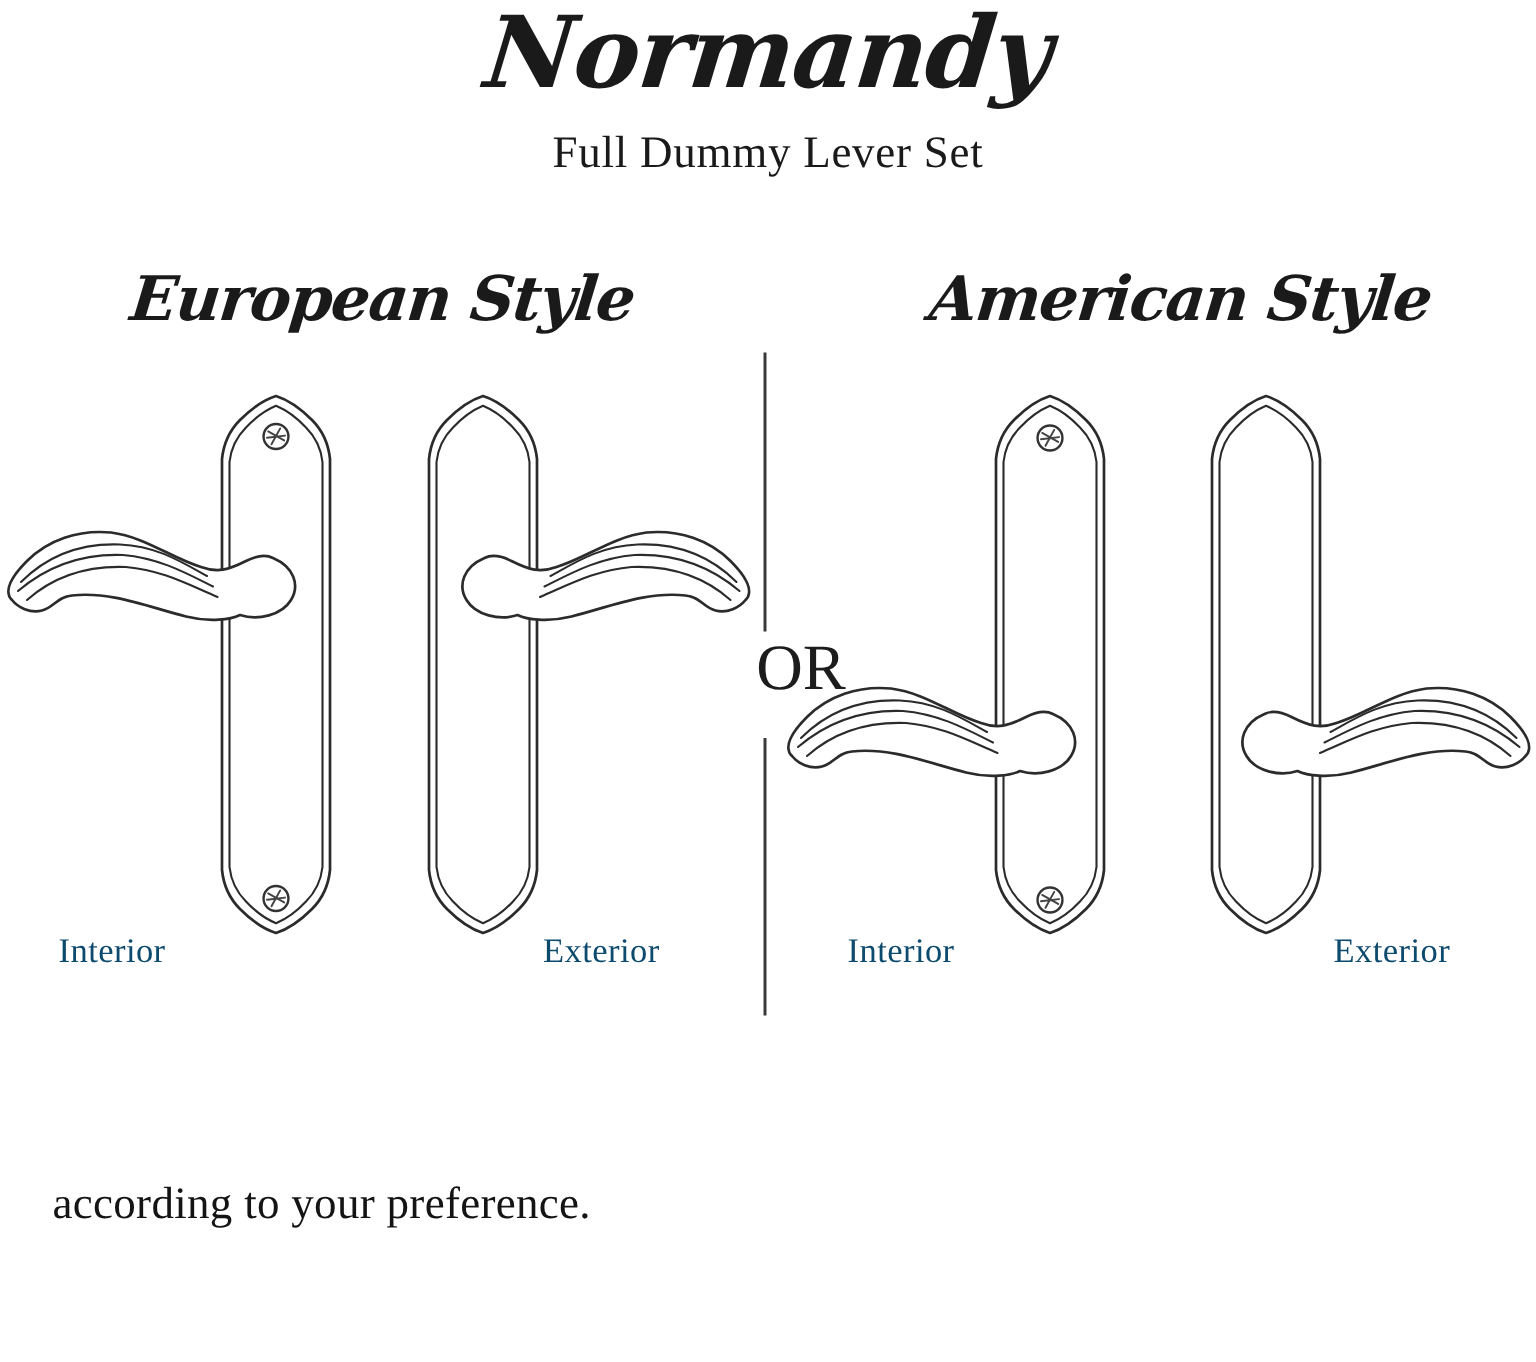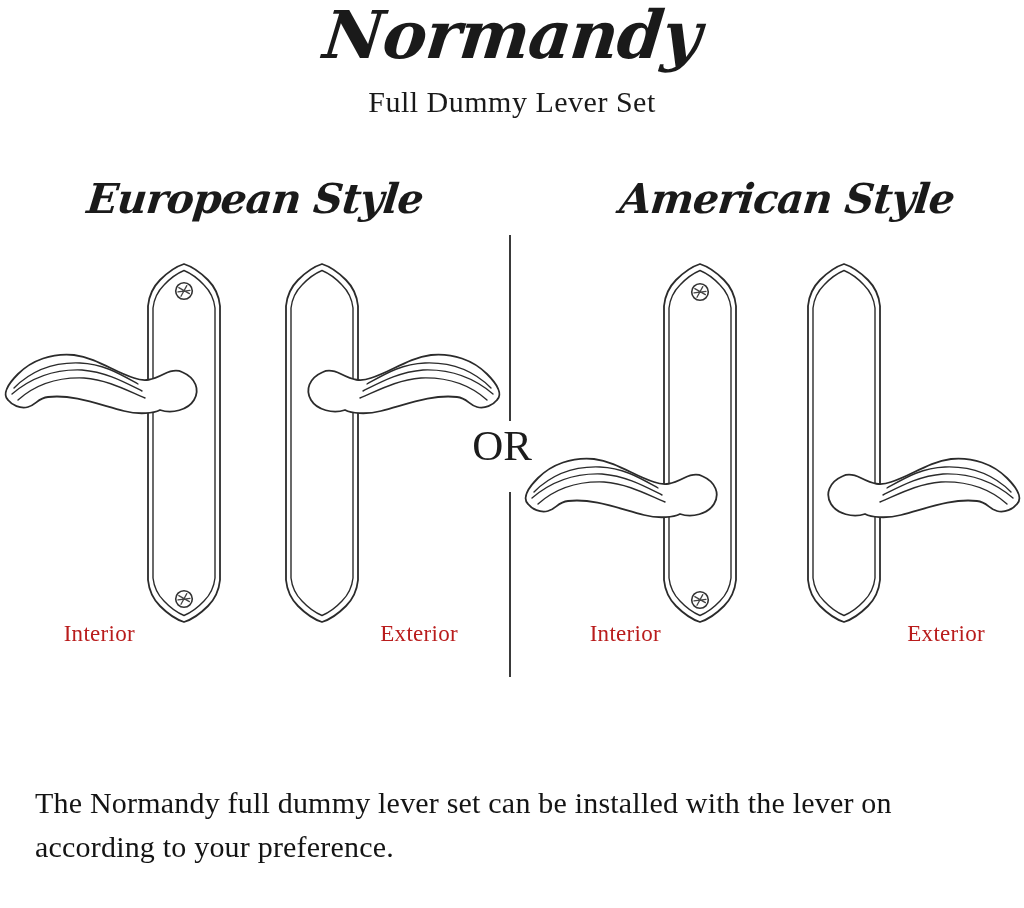--- a/index.html
+++ b/index.html
@@ -10,24 +10,24 @@
   .script{font-family:"DejaVu Serif",serif;font-style:italic;font-weight:bold;
           transform:skewX(-6deg);letter-spacing:-1px;}
   .title{top:-2px;font-size:66px;line-height:1.15;}
   .subtitle{top:84px;font-size:30px;line-height:1.2;letter-spacing:0.5px;font-family:Liberation Serif, serif;}
   .style-heading{top:174px;font-size:41px;line-height:1.25;width:400px;text-align:center;}
   .heading-euro{left:55px;}
   .heading-amer{left:587px;}
   .divider{left:509px;width:2px;background:#3a3a3a;}
   .divider.seg1{top:235px;height:186px;}
   .divider.seg2{top:492px;height:185px;}
-  .or-label{top:424px;left:462px;width:80px;text-align:center;
+  .or-label{top:424px;left:494px;width:80px;text-align:center;
             font-size:43px;line-height:1;color:#1c1c1c;}
-  .side-label{top:621px;width:96px;text-align:right;font-size:23px;
-              line-height:1.1;color:#b91c1c;letter-spacing:0.3px;}
+  .side-label{top:621px;width:96px;text-align:left;font-size:23px;
+              line-height:1.1;color:#0c4a6e;letter-spacing:0.3px;}
   .lbl-int1{left:39px;} .lbl-ext1{left:362px;}
   .lbl-int2{left:565px;} .lbl-ext2{left:889px;}
   .footer{left:35px;top:781px;width:980px;font-size:30px;line-height:44px;
           color:#141414;letter-spacing:0.2px;}
   .footer div{white-space:pre-wrap;}
   .figure{top:258px;}
 </style>
 </head>
 <body>
 
@@ -97,15 +97,14 @@
 <div class="abs divider seg2"></div>
 
 <div class="abs or-label">OR</div>
 
 <div class="abs side-label lbl-int1">Interior</div>
 <div class="abs side-label lbl-ext1">Exterior</div>
 <div class="abs side-label lbl-int2">Interior</div>
 <div class="abs side-label lbl-ext2">Exterior</div>
 
 <div class="abs footer">
-  <div>The Normandy full dummy lever set can be installed with the lever on</div>
   <div>according to your preference.</div>
 </div>
 
 </body></html>

